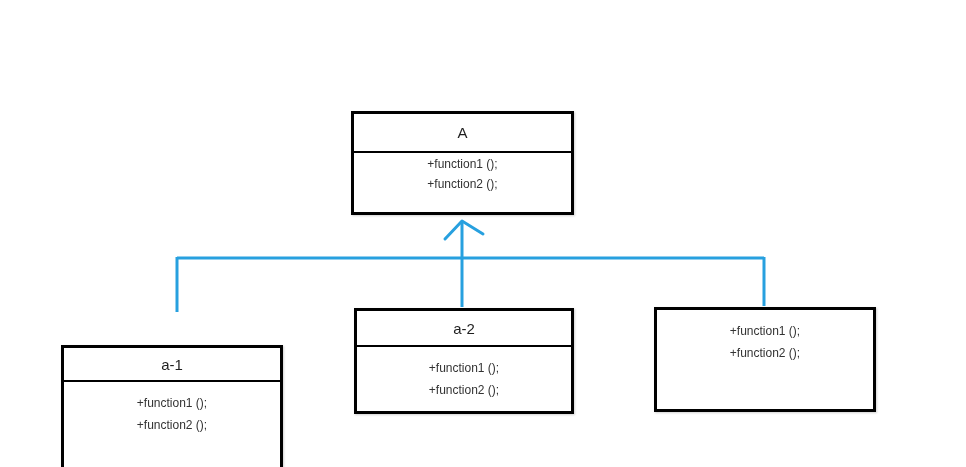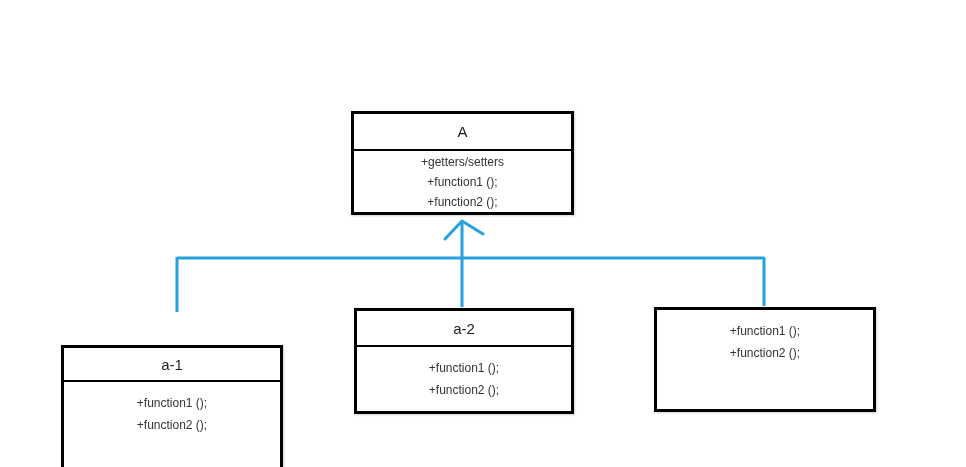--- a/index.html
+++ b/index.html
@@ -92,21 +92,20 @@
     <path d="M764,257 V306"></path>
 
     <path d="M462,221 V307"></path>
 
     <path class="arrowhead" d="M445,239 L462,221 L483,234"></path>
   </svg>
 
   <div class="uml-box box-a">
     <div class="uml-header">A</div>
     <div class="uml-body">
-      <div class="member">+getters/setters</div>
       <div class="member">+function1 ();</div>
       <div class="member">+function2 ();</div>
     </div>
   </div>
 
   <div class="uml-box child box-a1">
     <div class="uml-header">a-1</div>
     <div class="uml-body">
       <div class="member">+function1 ();</div>
       <div class="member">+function2 ();</div>

